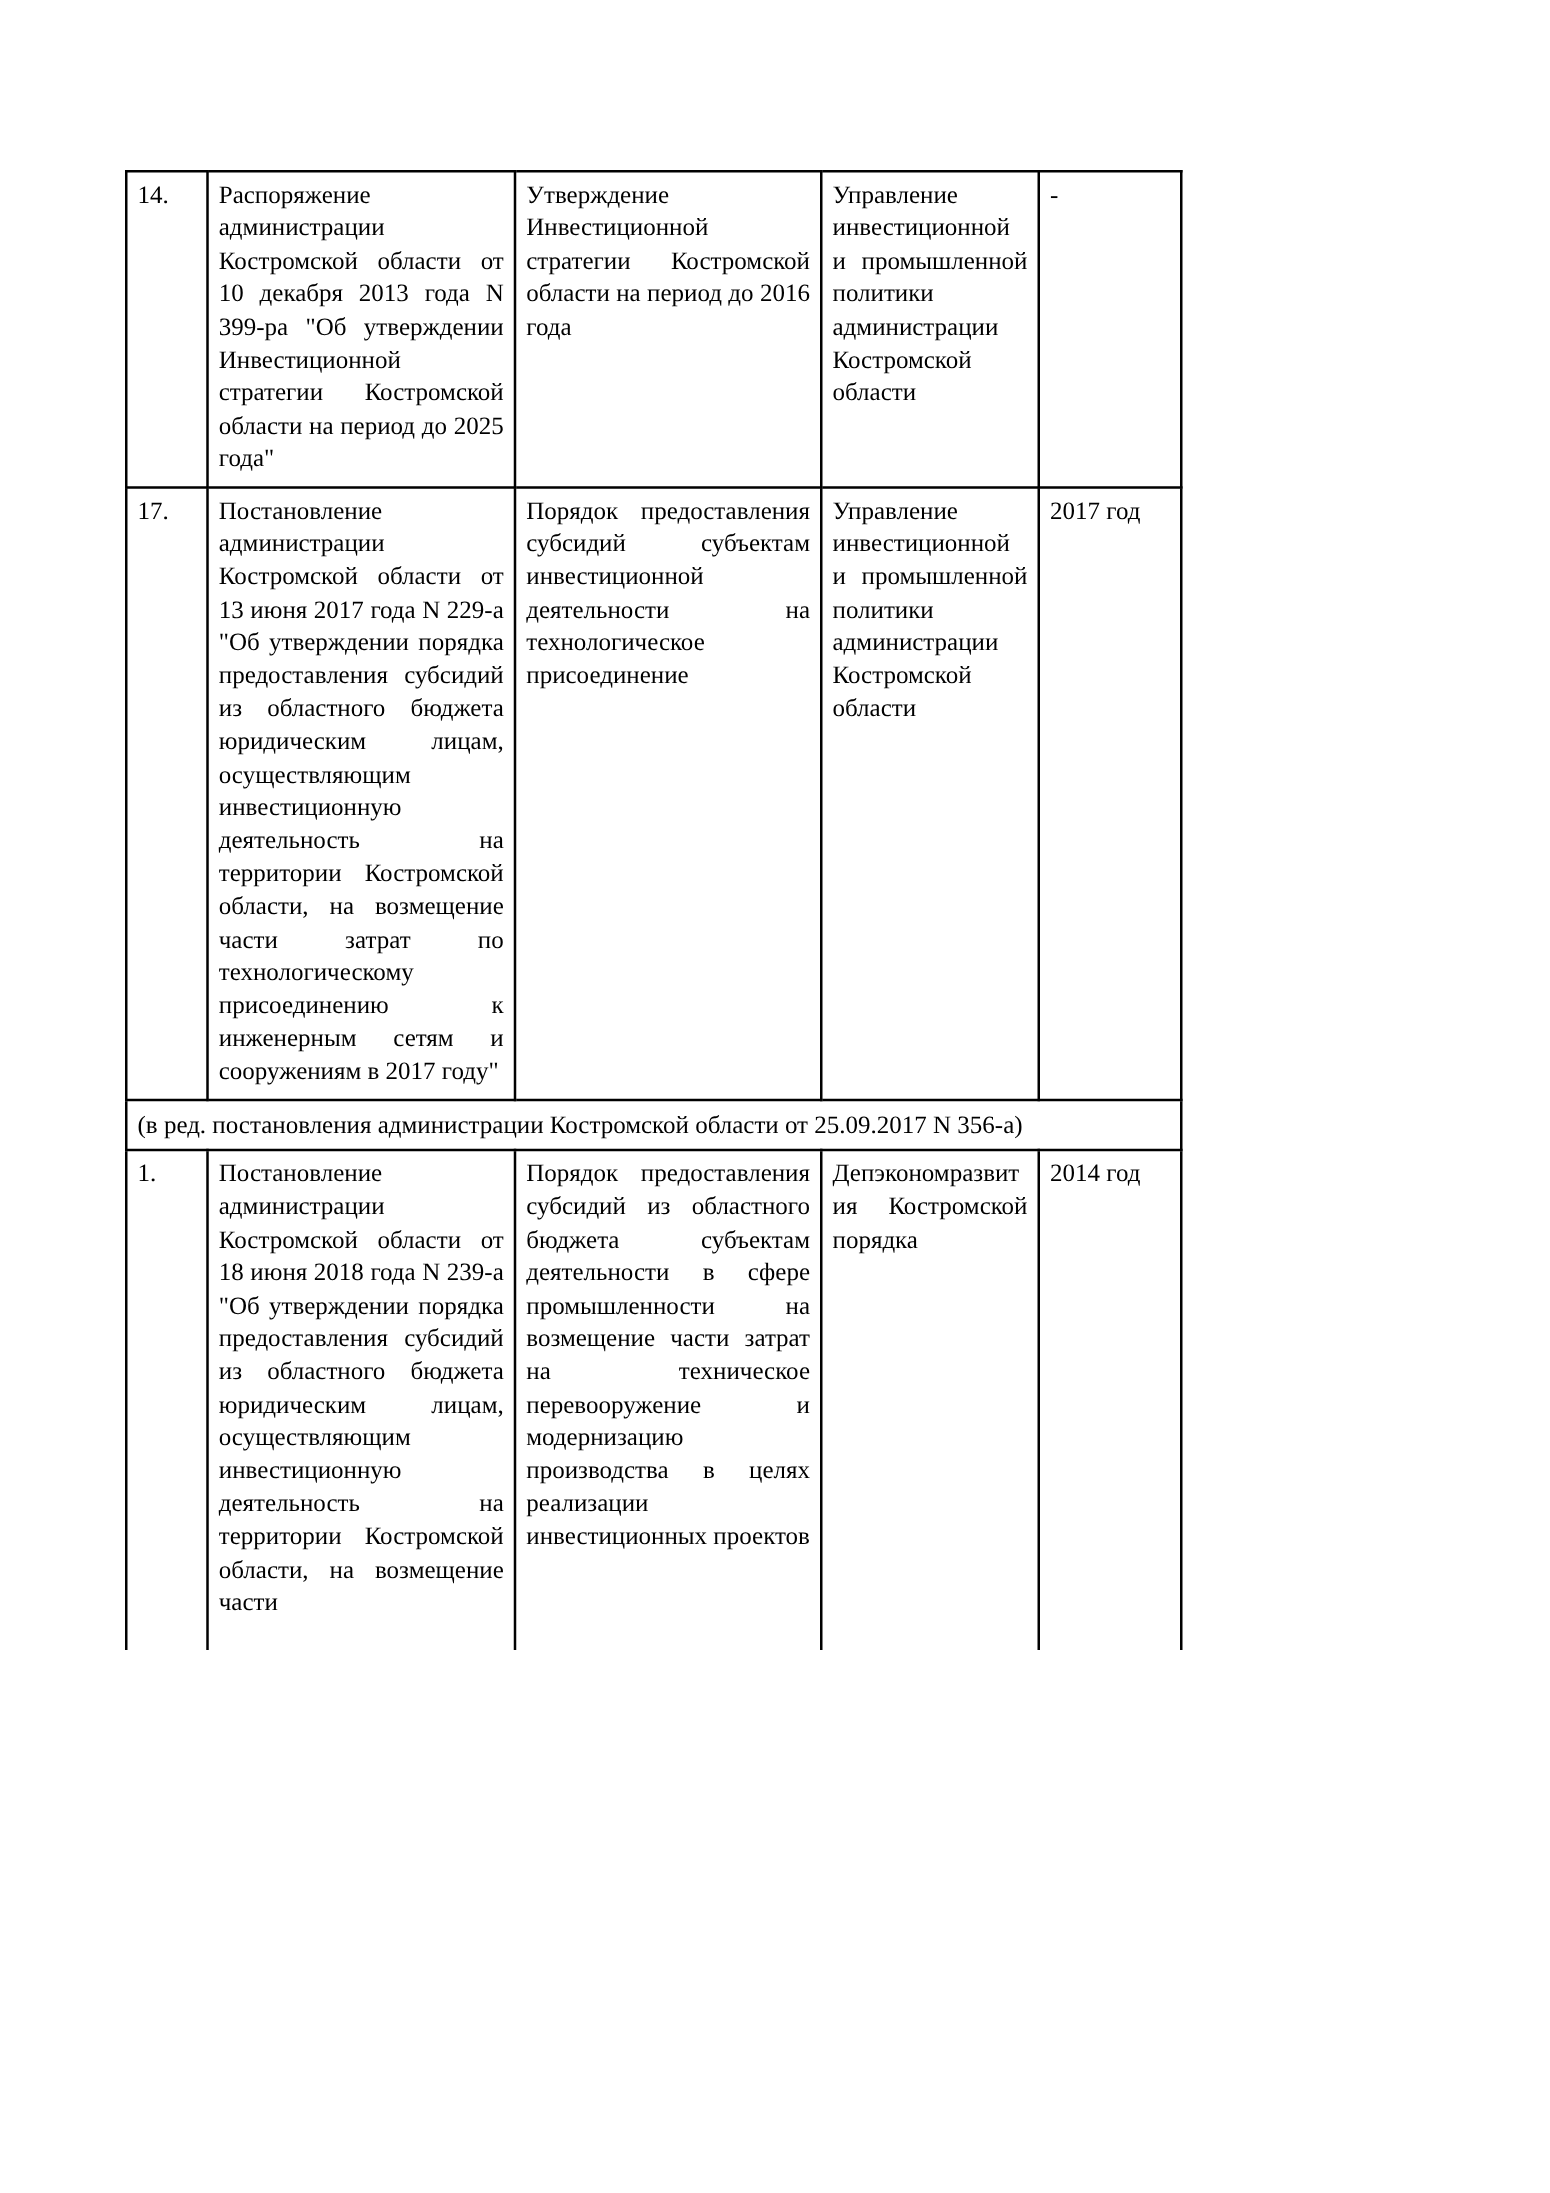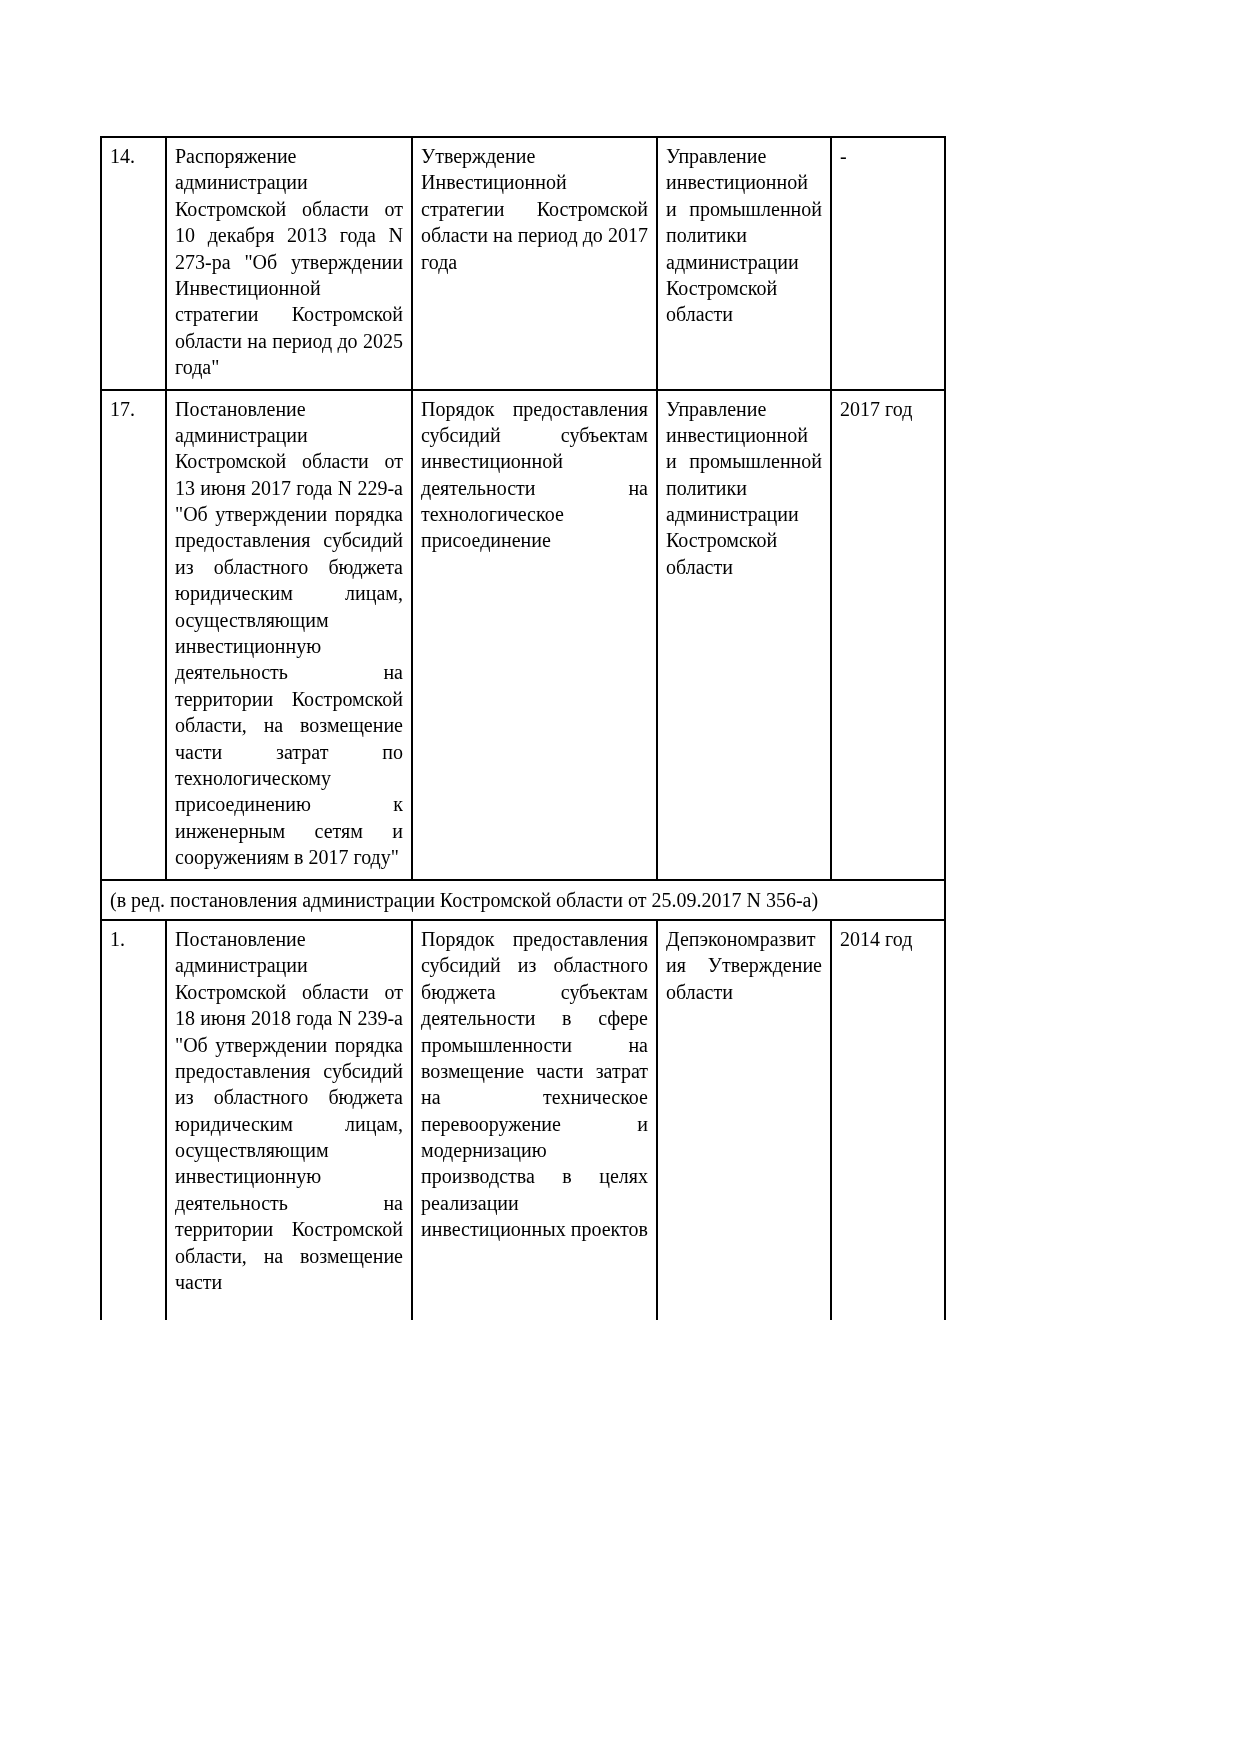--- a/index.html
+++ b/index.html
@@ -61,37 +61,37 @@
     <colgroup>
       <col style="width:65px">
       <col style="width:246px">
       <col style="width:245px">
       <col style="width:174px">
       <col style="width:114px">
     </colgroup>
     <tbody>
       <tr>
         <td class="num-cell">14.</td>
-        <td>Распоряжение администрации Костромской области от 10 декабря 2013 года N 273-ра "Об утверждении Инвестиционной стратегии Костромской области на период до 2025 года"</td>
-        <td>Утверждение Инвестиционной стратегии Костромской области на период до 2017 года</td>
+        <td>Распоряжение администрации Костромской области от 10 декабря 2013 года N 399-ра "Об утверждении Инвестиционной стратегии Костромской области на период до 2025 года"</td>
+        <td>Утверждение Инвестиционной стратегии Костромской области на период до 2016 года</td>
         <td>Управление инвестиционной и промышленной политики администрации Костромской области</td>
         <td class="year-cell">-</td>
       </tr>
       <tr>
         <td class="num-cell">17.</td>
         <td>Постановление администрации Костромской области от 13 июня 2017 года N 229-а "Об утверждении порядка предоставления субсидий из областного бюджета юридическим лицам, осуществляющим инвестиционную деятельность на территории Костромской области, на возмещение части затрат по технологическому присоединению к инженерным сетям и сооружениям в 2017 году"</td>
         <td>Порядок предоставления субсидий субъектам инвестиционной деятельности на технологическое присоединение</td>
         <td>Управление инвестиционной и промышленной политики администрации Костромской области</td>
         <td class="year-cell">2017 год</td>
       </tr>
       <tr class="amendment-row">
         <td colspan="5">(в ред. постановления администрации Костромской области от 25.09.2017 N 356-а)</td>
       </tr>
       <tr class="cut-row">
         <td class="num-cell">1.</td>
         <td>Постановление администрации Костромской области от 18 июня 2018 года N 239-а "Об утверждении порядка предоставления субсидий из областного бюджета юридическим лицам, осуществляющим инвестиционную деятельность на территории Костромской области, на возмещение части</td>
         <td>Порядок предоставления субсидий из областного бюджета субъектам деятельности в сфере промышленности на возмещение части затрат на техническое перевооружение и модернизацию производства в целях реализации инвестиционных проектов</td>
-        <td>Депэкономразвития Утверждение области</td>
+        <td>Депэкономразвития Костромской порядка</td>
         <td class="year-cell">2014 год</td>
       </tr>
     </tbody>
   </table>
 </div>
 
 </body></html>

